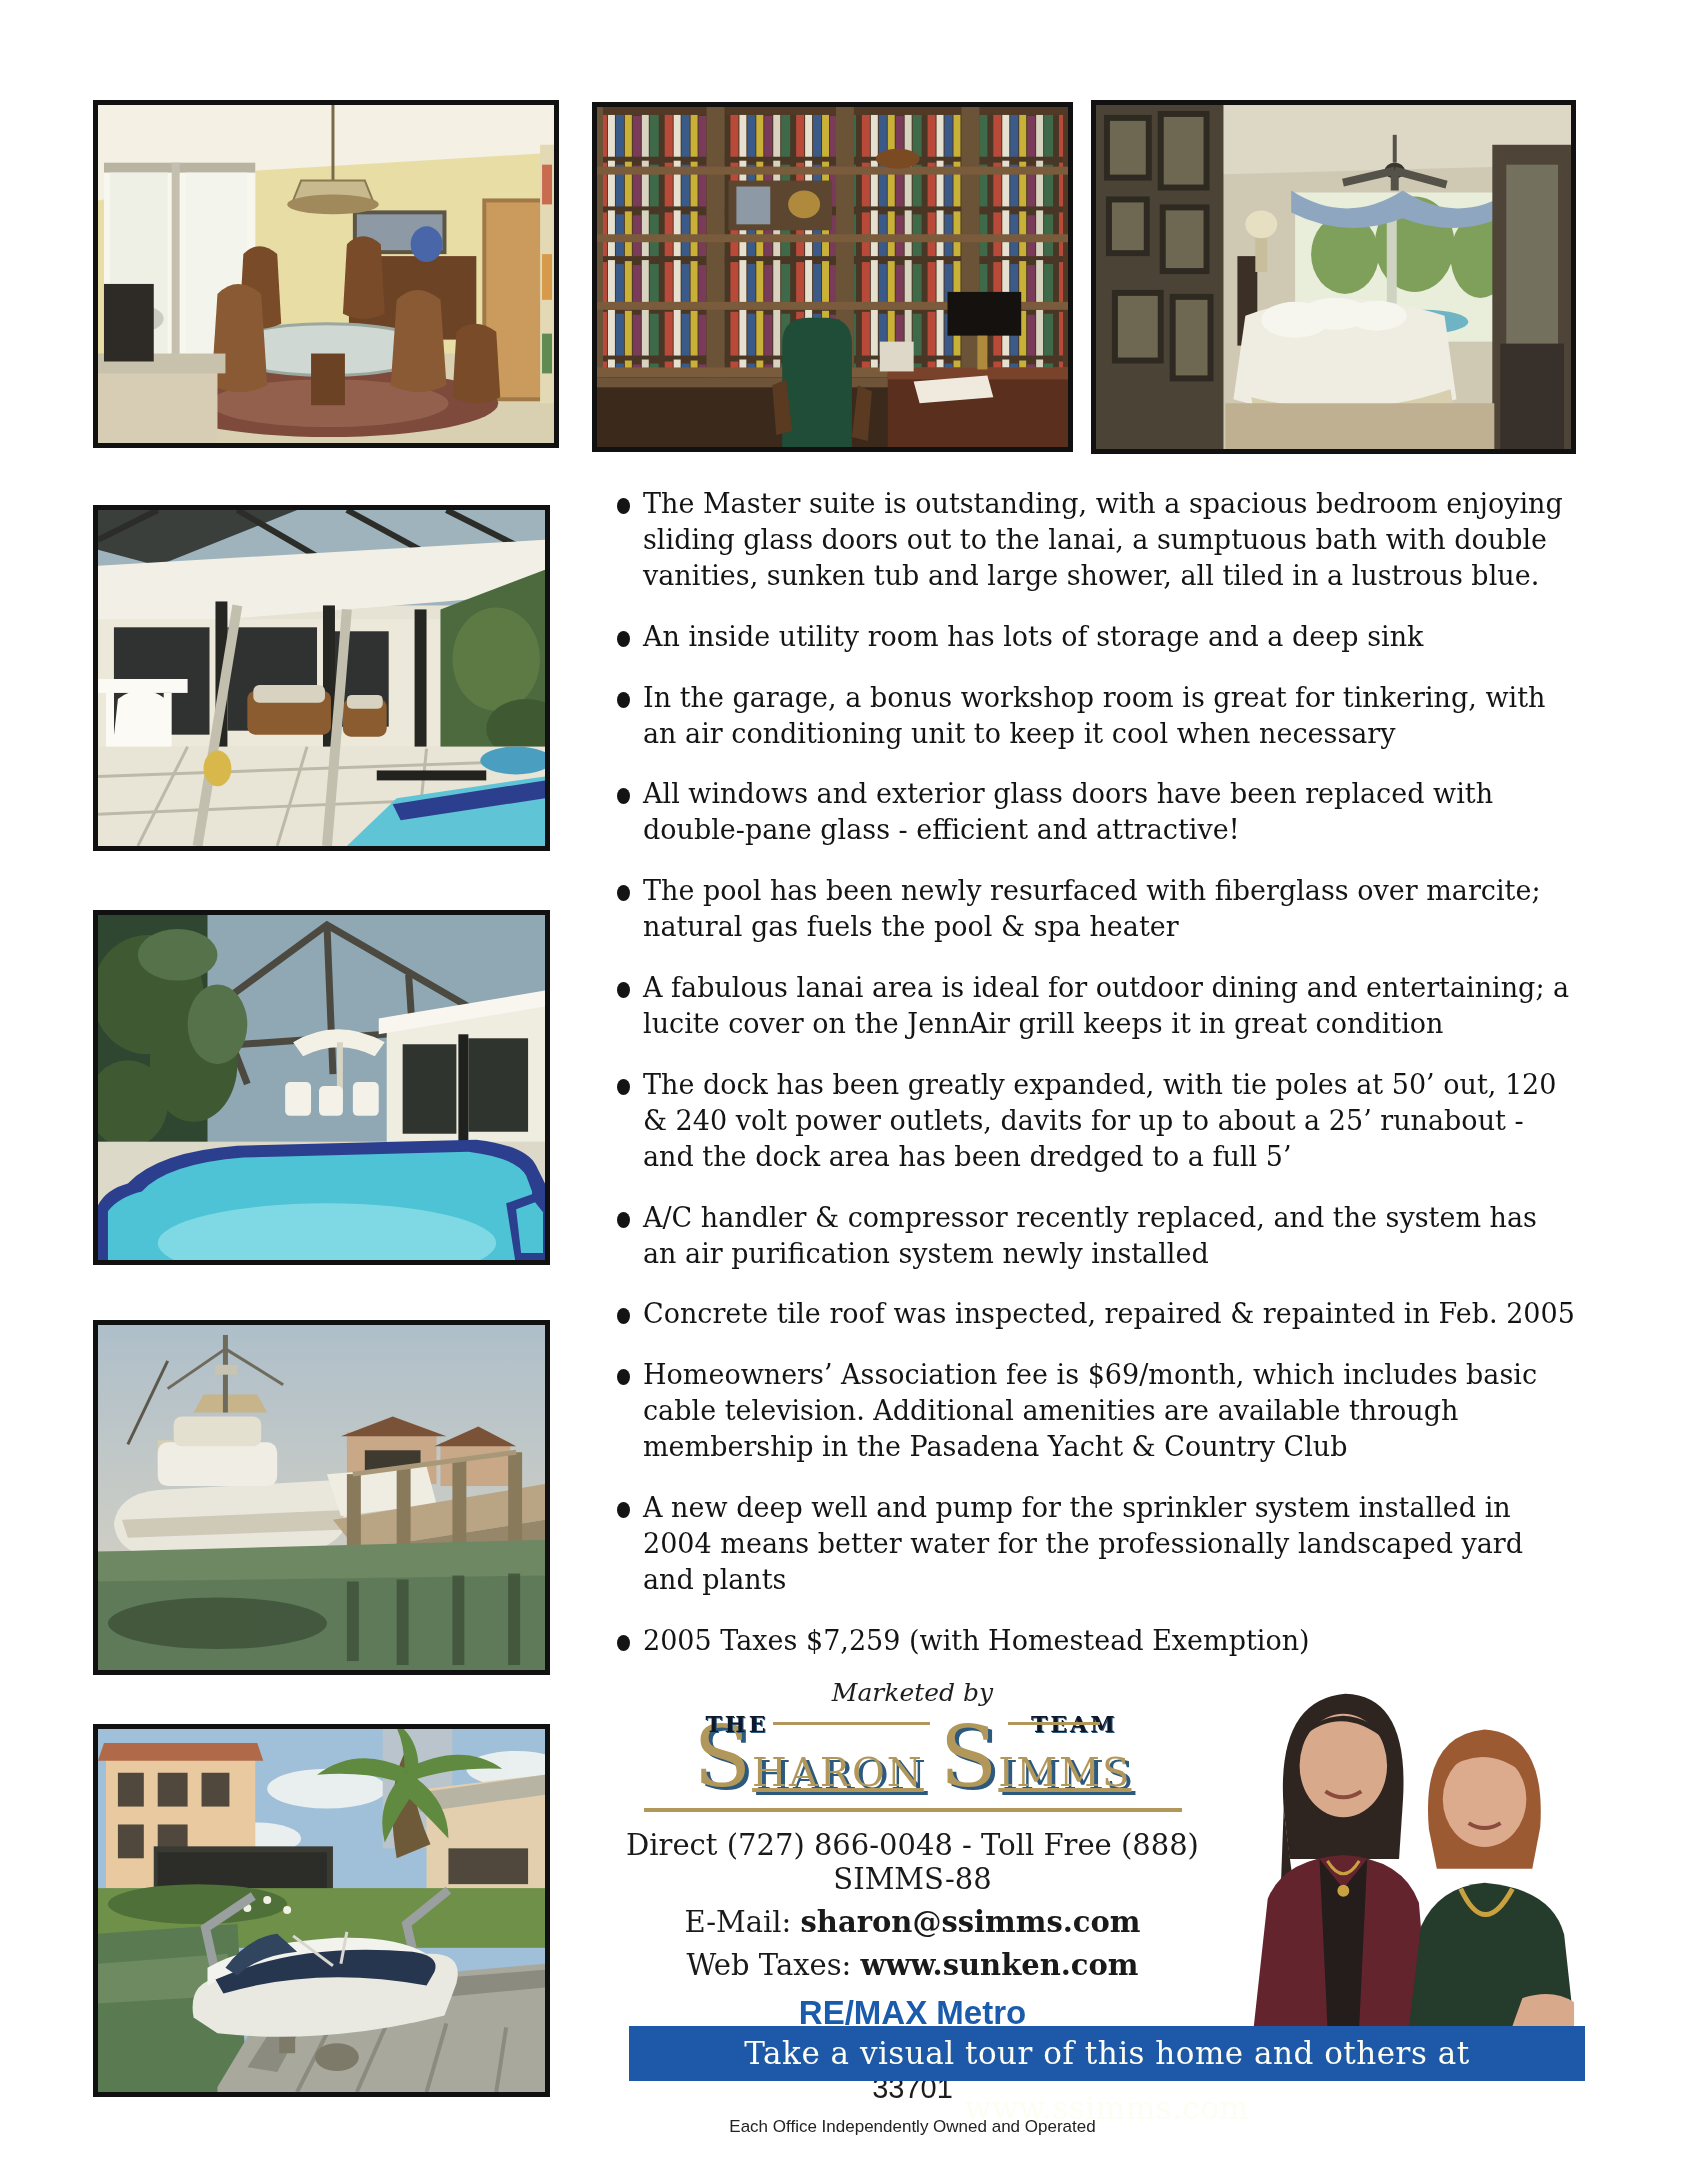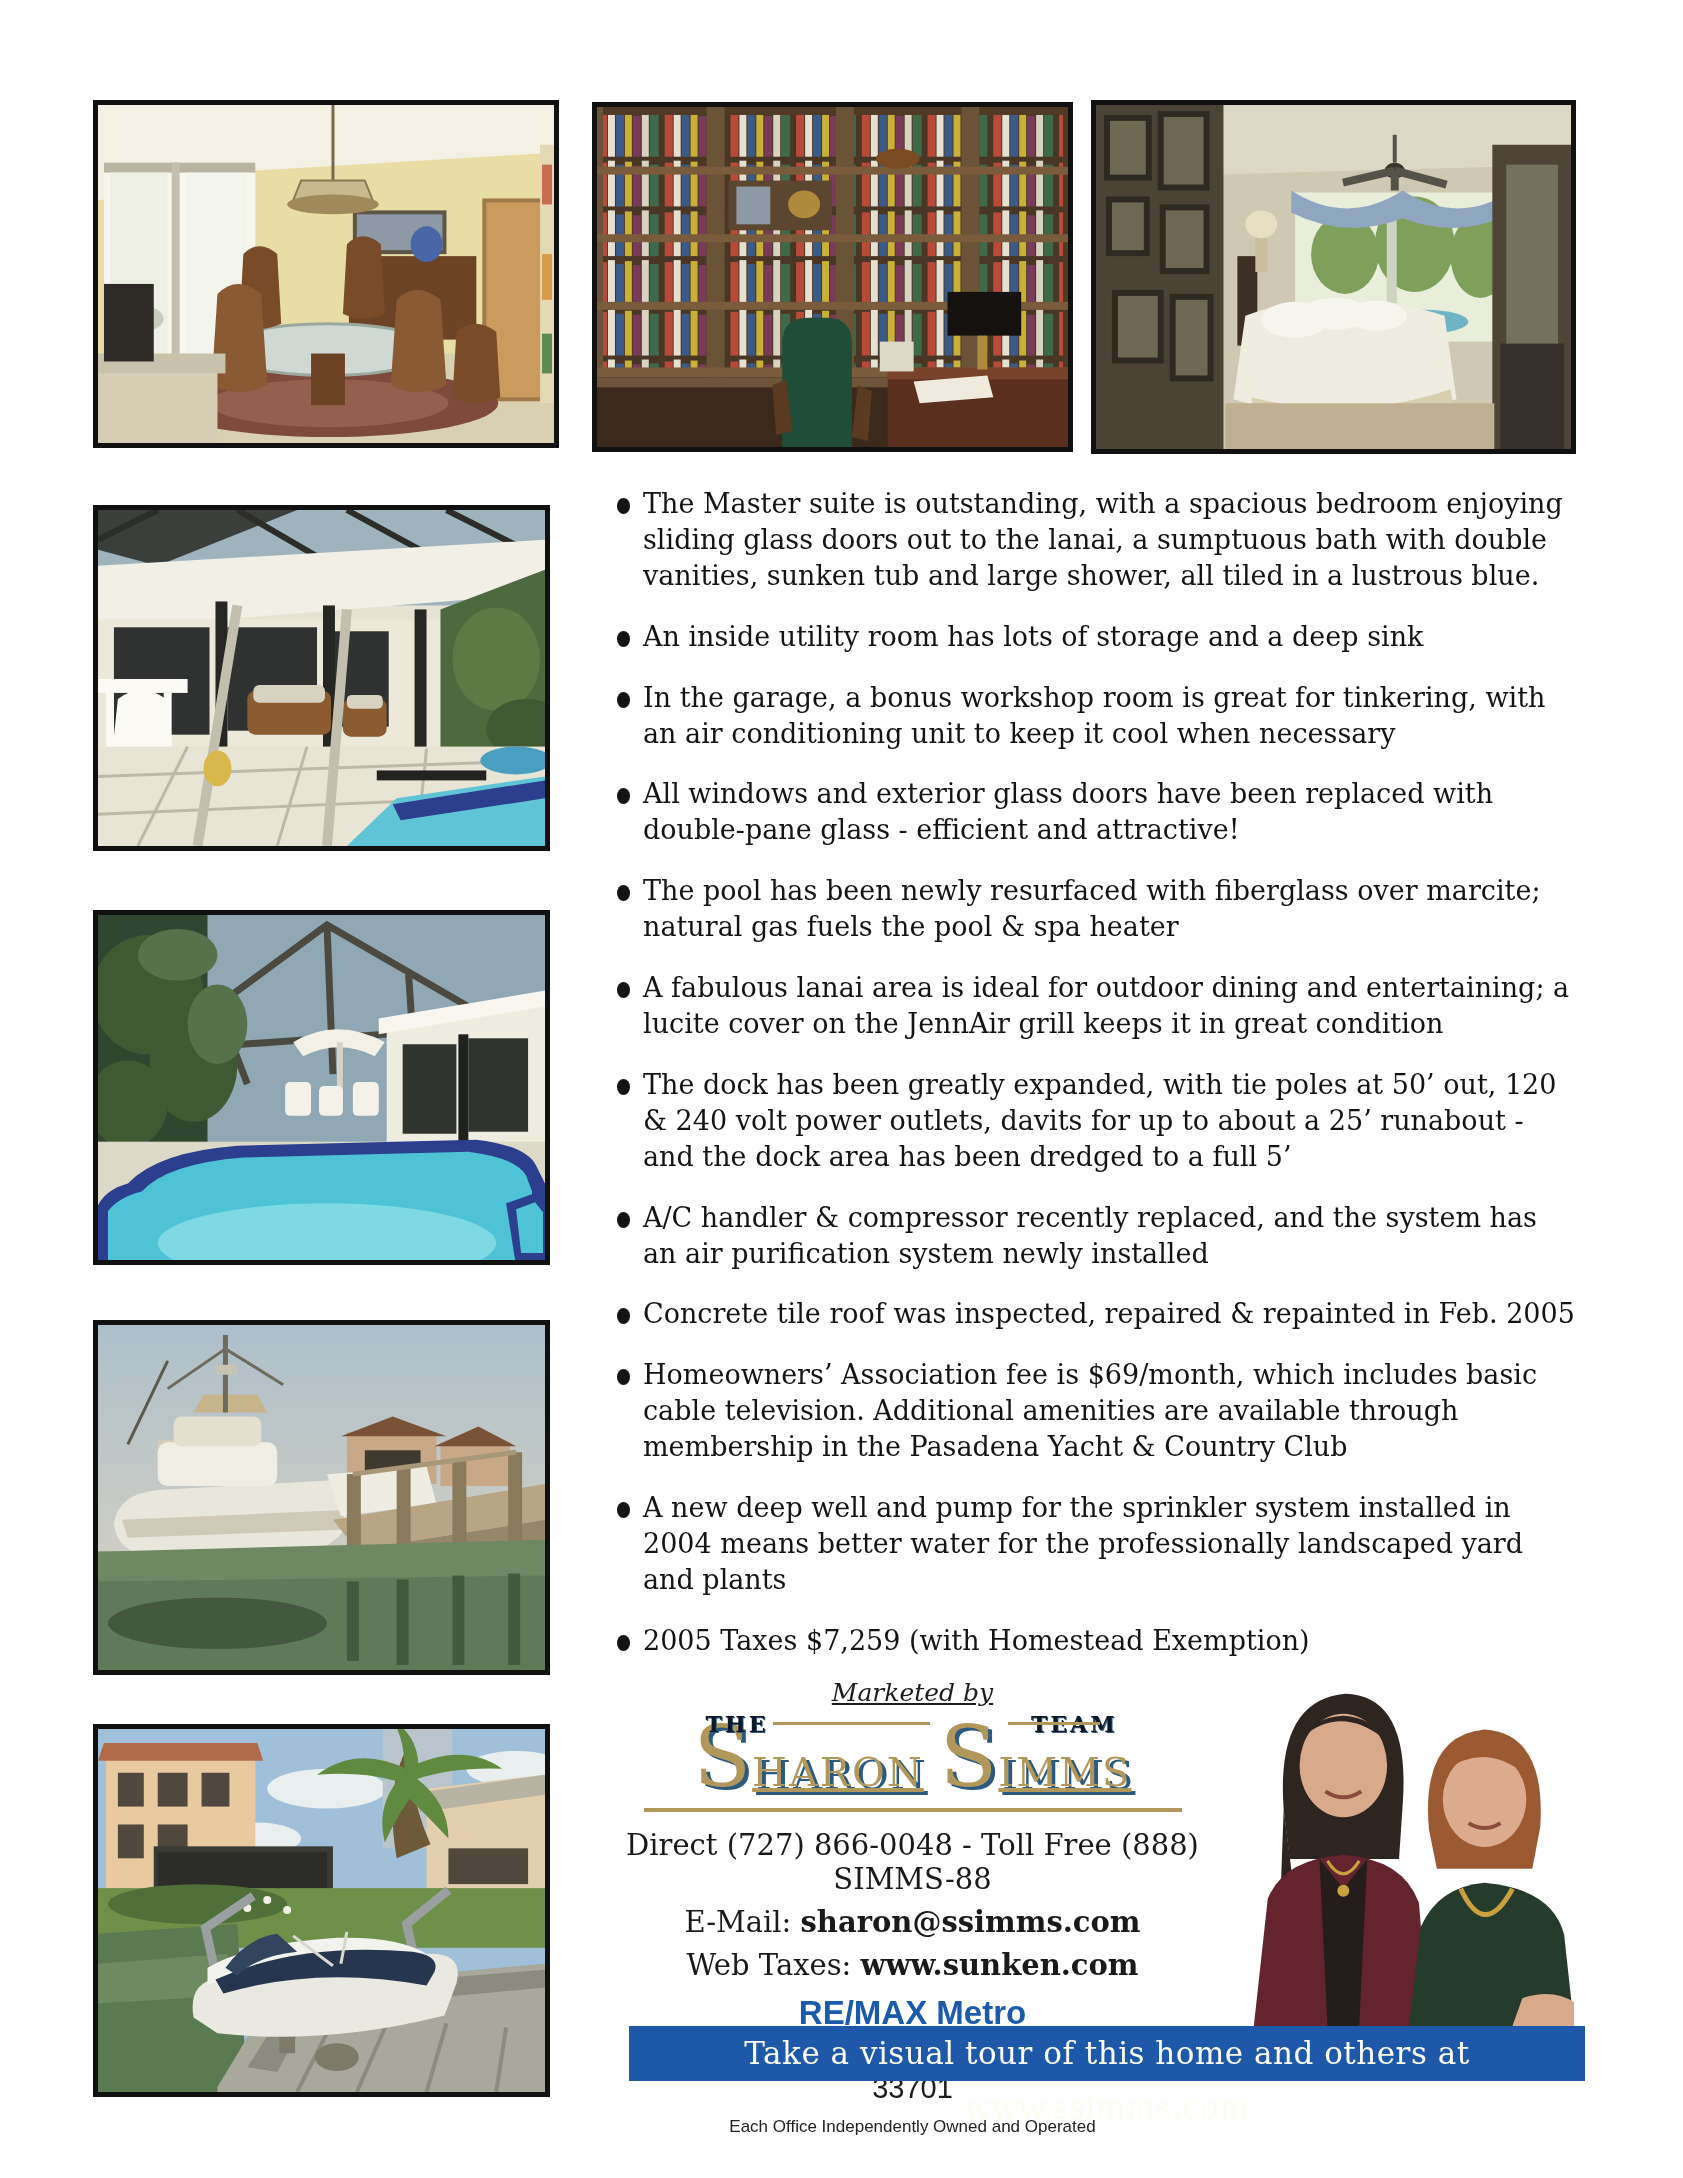--- a/index.html
+++ b/index.html
@@ -11,21 +11,21 @@
   .features{position:absolute;left:617px;top:486px;width:960px;list-style:none;margin:0;padding:0;}
   .features li{position:relative;padding-left:26px;margin-bottom:25px;
                font-size:27px;line-height:1.33;color:#141414;}
   .features li::before{content:"";position:absolute;left:0;top:12px;width:13px;height:16px;
                background:#141414;border-radius:50%;}
   .features li.taxes{font-weight:normal;margin-bottom:6px;}
   .footnote{position:relative;margin:0 0 0 26px;font-size:23px;line-height:1.35;
             font-style:italic;color:#222;width:876px;}
   
   .marketing{position:absolute;left:625px;top:1678px;width:575px;text-align:center;}
-  .marketed-by{font-style:italic;font-size:25px;color:#1d1d1d;text-decoration:underline;}
+  .marketed-by{font-style:italic;font-size:25px;color:#1d1d1d;}
   .logo{position:relative;width:542px;margin:2px auto 0;height:101px;}
   .logo .big{font-size:84px;line-height:96px;letter-spacing:1px;}
   .logo .rest{font-size:40px;line-height:96px;letter-spacing:2px;text-decoration:underline;}
   .logo .gold{color:#b2975b;text-shadow:4px 3px 0 #2b5a7e;}
   .logo .corner{position:absolute;top:2px;font-size:22px;letter-spacing:3px;color:#0f172a;
                 font-weight:bold;text-shadow:1px 1px 0 #2b5a7e;}
   .logo .the{left:64px;}
   .logo .team{right:66px;}
   .logo .rule{position:absolute;top:13px;height:3px;background:#b2975b;}
   .logo .rule-the{left:131px;width:157px;}

